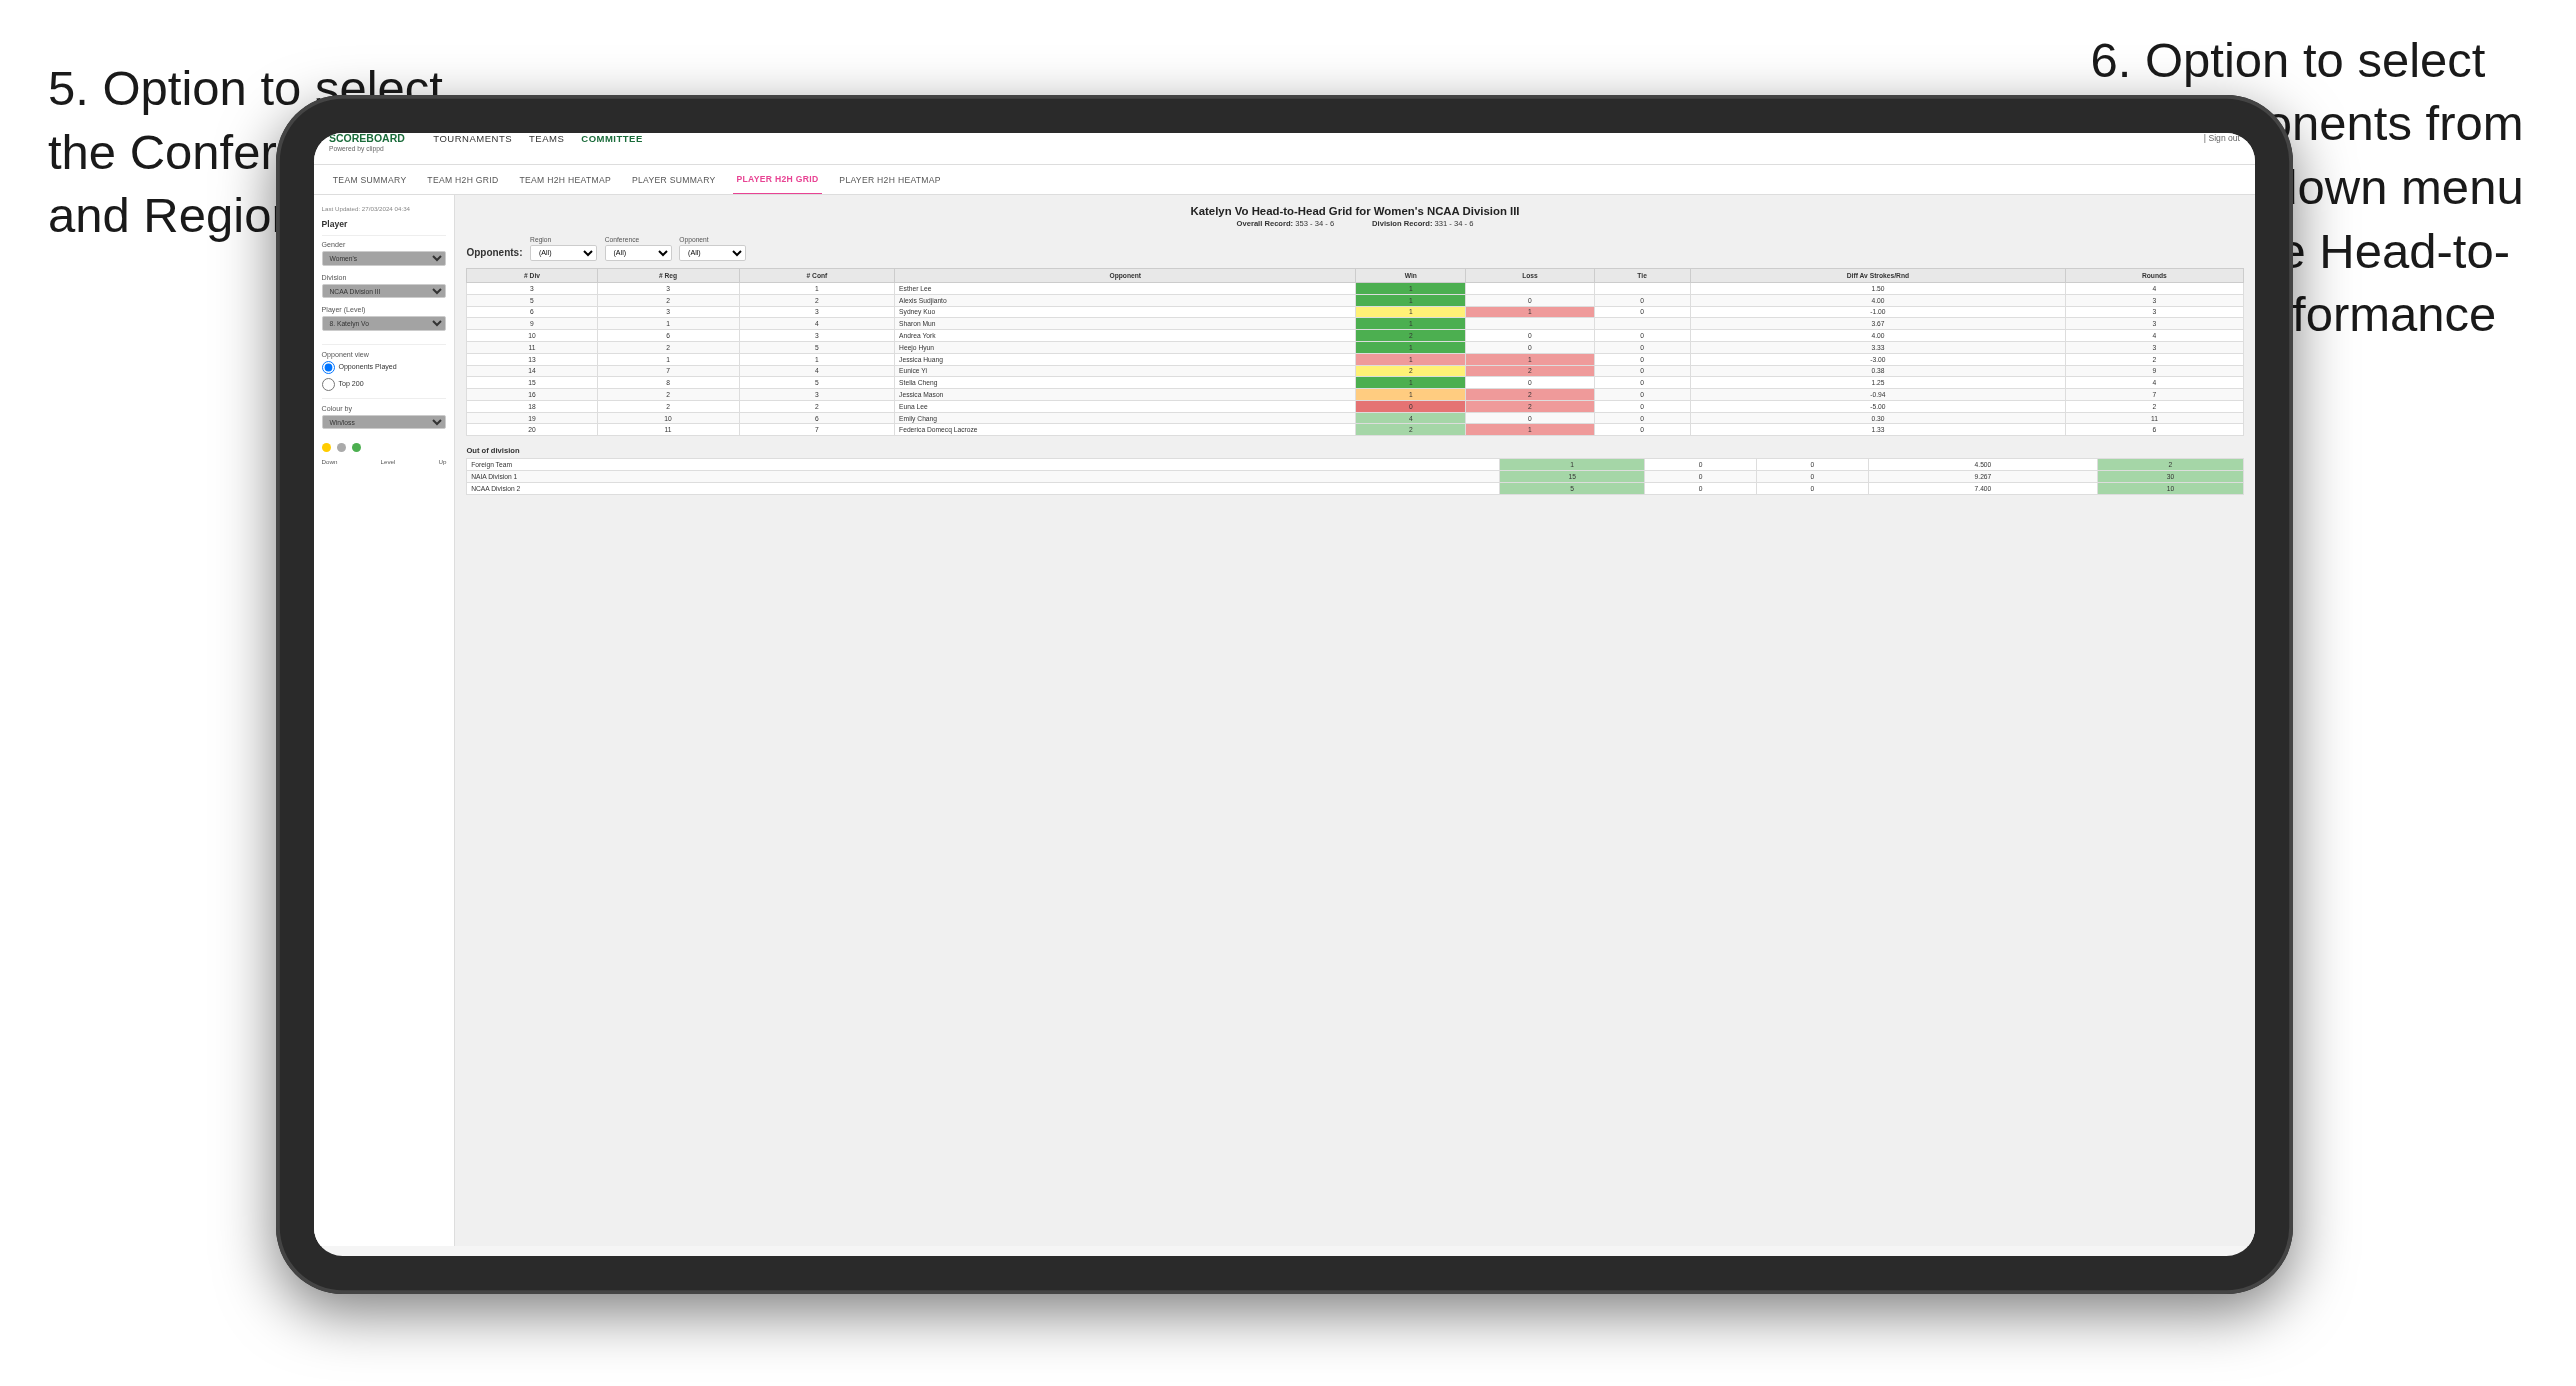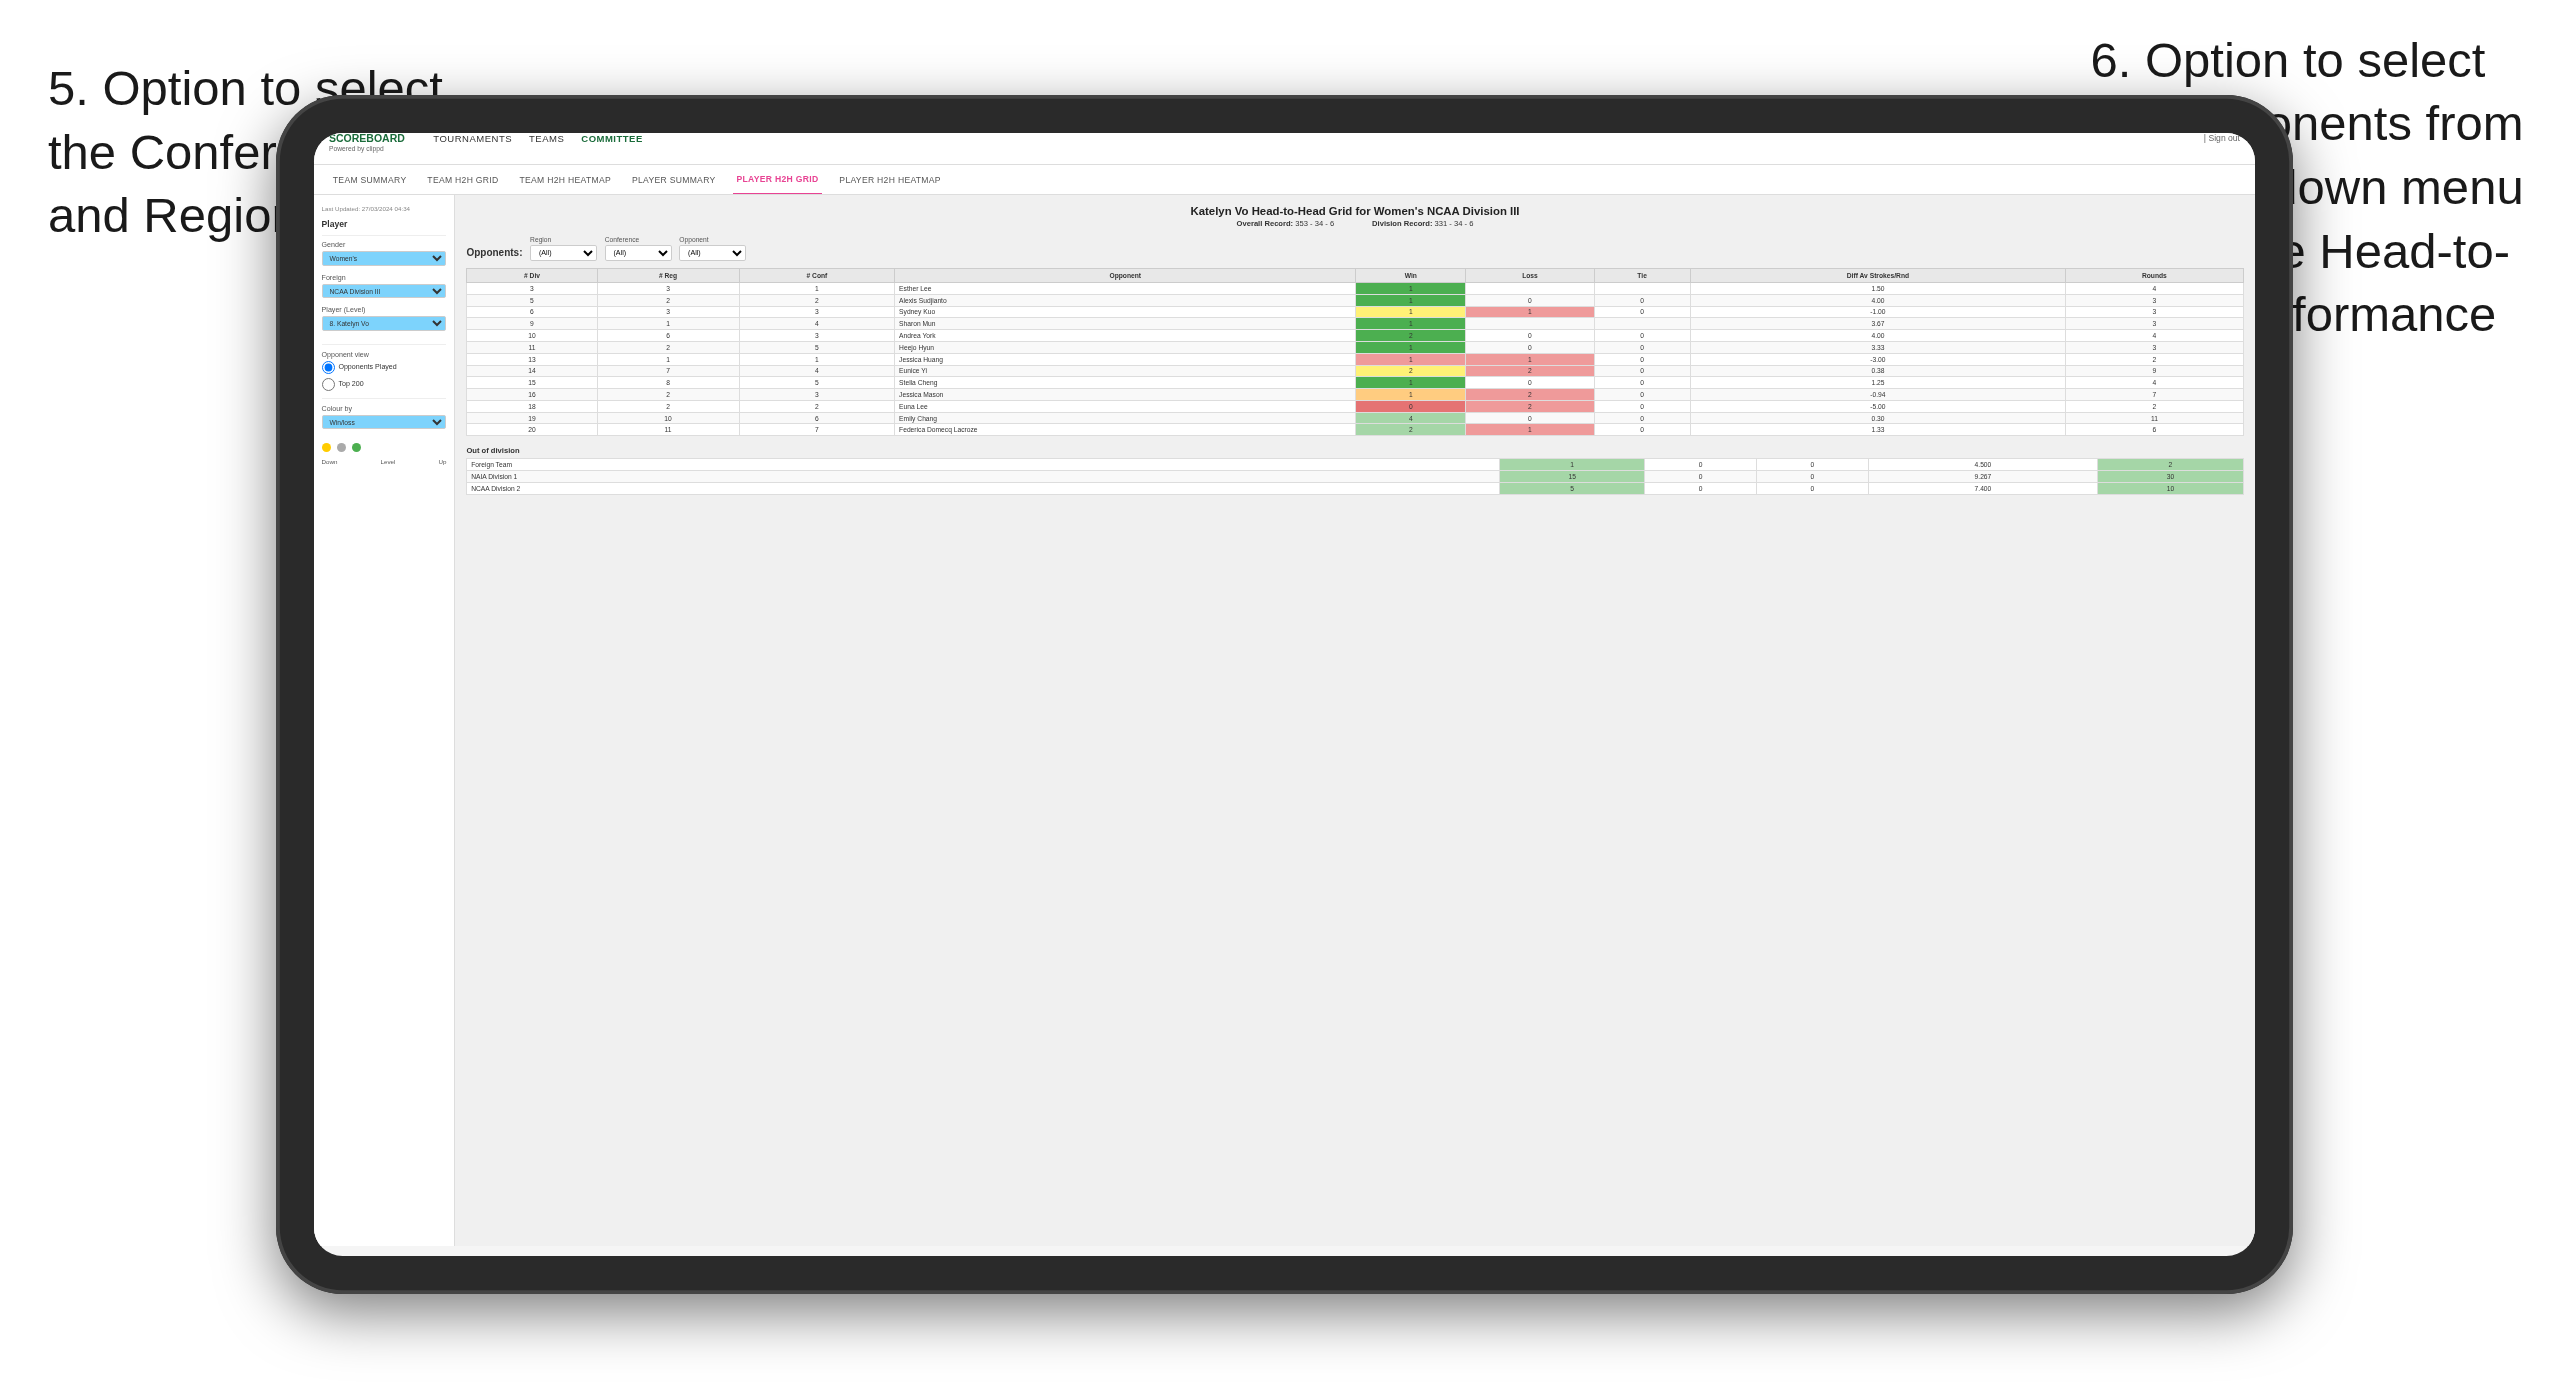--- a/index.html
+++ b/index.html
@@ -173,21 +173,21 @@
       margin-bottom: 1.9px;
     }
 
     .sidebar-select {
       width: 100%;
       font-size: 6.7px;
       padding: 1.9px 2.9px;
       border: 1px solid #ccc;
       border-radius: 1.9px;
       margin-bottom: 7.6px;
-      background: #7dd3fc;
+      background: #a3a3a3;
       color: #333;
     }
 
     .sidebar-divider {
       border: none;
       border-top: 1px solid #eee;
       margin: 5.7px 0;
     }
 
     .radio-group {
@@ -394,21 +394,21 @@
         <div class="sidebar-updated">Last Updated: 27/03/2024 04:34</div>
 
         <div class="sidebar-section-title">Player</div>
         <hr class="sidebar-divider">
 
         <div class="sidebar-label">Gender</div>
         <select class="sidebar-select">
           <option>Women's</option>
         </select>
 
-        <div class="sidebar-label">Foreign</div>
+        <div class="sidebar-label">Division</div>
         <select class="sidebar-select">
           <option>NCAA Division III</option>
         </select>
 
         <div class="sidebar-label">Player (Level)</div>
         <select class="sidebar-select">
           <option>8. Katelyn Vo</option>
         </select>
 
         <hr class="sidebar-divider">

